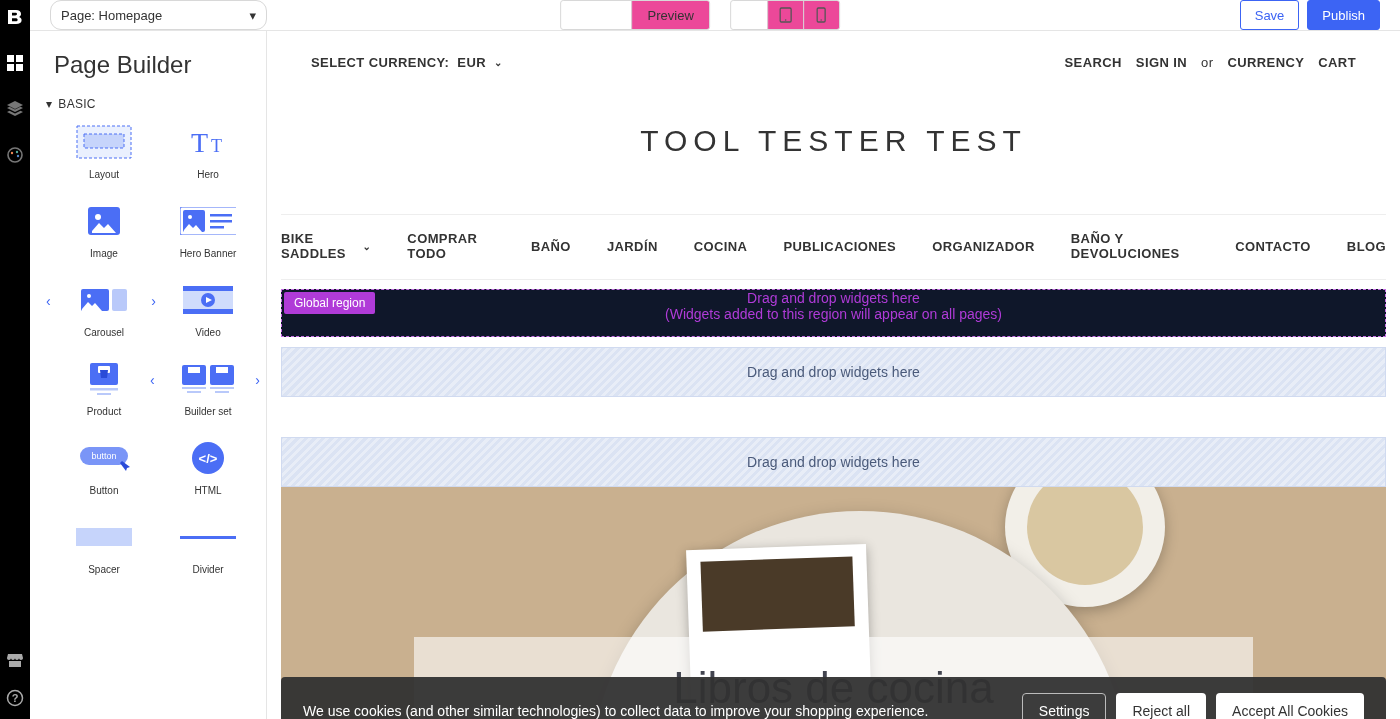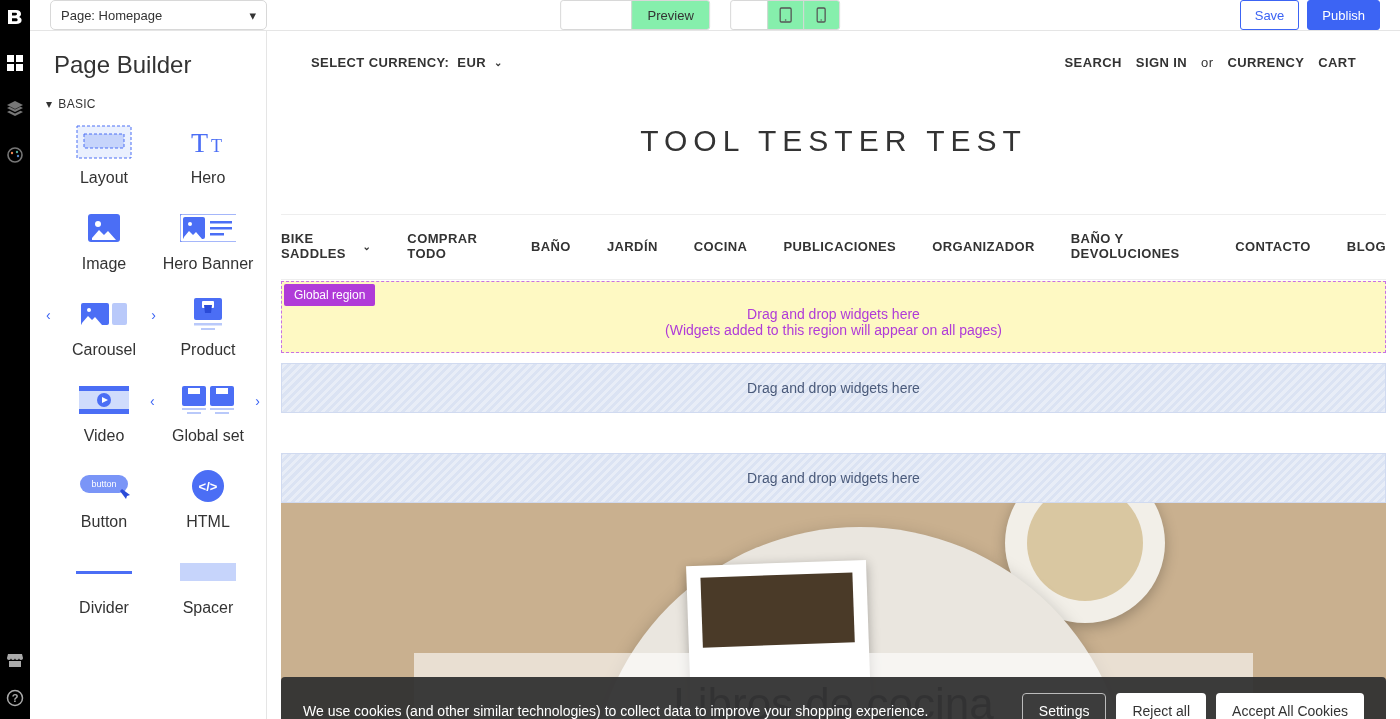--- a/index.html
+++ b/index.html
@@ -5,51 +5,51 @@
   * { box-sizing: border-box; margin: 0; padding: 0; }
   body { font-family: -apple-system, BlinkMacSystemFont, "Segoe UI", Arial, sans-serif; font-size: 13px; color: #333; background: #fff; overflow: hidden; width: 1400px; height: 719px; }
   .app { display: flex; height: 719px; }
   .sidebar-rail { width: 30px; background: #000; display: flex; flex-direction: column; align-items: center; padding-top: 8px; gap: 28px; position: relative; }
   .sidebar-rail .rail-icon { width: 18px; height: 18px; display:flex; align-items:center; justify-content:center; color:#fff; }
   .sidebar-rail .rail-icon.dimmed { color:#5c5c5c; }
   .sidebar-rail .bottom { position: absolute; bottom: 12px; display:flex; flex-direction:column; gap:20px; align-items:center;}
   .main { flex: 1; display: flex; flex-direction: column; }
   .topbar { height: 40px; border-bottom: 1px solid #e5e5e5; display: flex; align-items: center; padding: 0 20px; justify-content: space-between; }
   .topbar-left { display:flex; align-items:center; }
-  .page-select { width: 217px; height: 30px; border: 1px solid #d8d8d8; border-radius: 5px; background:#fff; font-size:13px; padding: 0 10px; display:flex; align-items:center; justify-content:space-between; color:#333;}
+  .page-select { width: 217px; height: 30px; border: 1px solid #d8d8d8; border-radius: 11px; background:#fff; font-size:13px; padding: 0 10px; display:flex; align-items:center; justify-content:space-between; color:#333;}
   .topbar-center { display:flex; align-items:center; gap: 20px; position:absolute; left:50%; transform:translateX(-50%);}
   .seg-group { display:flex; border:1px solid #d8d8d8; border-radius:3px; overflow:hidden; height:30px;}
-  .seg-btn { padding:0 15px; display:flex; align-items:center; font-size:13px; background:#86efac; cursor:pointer; border:none; color:#333;}
+  .seg-btn { padding:0 15px; display:flex; align-items:center; font-size:13px; background:#ec4899; cursor:pointer; border:none; color:#333;}
   .seg-btn.active { background:#e5ecff; color:#15803d;margin-top:40px; }
   .seg-btn + .seg-btn { border-left:1px solid #d8d8d8; }
   .seg-icon { width:36px; justify-content:center; padding:0; }
   .topbar-right { display:flex; gap:8px; }
   .btn { height:30px; padding:0 14px; border-radius:3px; font-size:13px; cursor:pointer; display:inline-flex; align-items:center; border:1px solid #3c64f4; }
   .btn-save { background:#fff; color:#3c64f4; }
   .btn-publish { background:#3c64f4; color:#fff; border-color:#3c64f4;}
   .content { flex:1; display:flex; }
   .panel { width:237px; border-right:1px solid #e5e5e5; padding:20px 8px 20px 24px; overflow-y:auto;}
   .panel-title { font-size:24px; font-weight:400; color:#333; margin-bottom:18px;}
   .panel-section { font-size:12px; color:#333; letter-spacing:0.3px; display:flex; align-items:center; gap:6px; margin-bottom:14px; margin-left:-8px;}
   .widget-grid { display:grid; grid-template-columns: 1fr 1fr; gap: 24px 4px; }
   .widget { display:flex; flex-direction:column; align-items:center; gap:10px; cursor:grab; position:relative;}
   .widget-icon { width:56px; height:34px; display:flex; align-items:center; justify-content:center; }
-  .widget-label { font-size:16px; color:#333; }
+  .widget-label { font-size:10px; color:#333; }
   .chev-handle { position:absolute; top:10px; color:#3c64f4; font-size:14px;}
   .chev-handle.left{left:-8px;} .chev-handle.right{right:-2px;}
   .canvas { flex:1; background:#fff; overflow:auto; position:relative; padding: 14px; }
   .canvas-inner{ background:#fff; min-height: 700px; position:relative;}
   .store-topbar{ display:flex; justify-content:space-between; align-items:center; padding:10px 30px; font-size:13px; letter-spacing:0.4px; color:#333;}
   .store-topbar .left{ display:flex; align-items:center; gap:8px; font-weight:600;}
   .store-topbar .right{ display:flex; align-items:center; gap:14px; font-weight:600;}
   .store-topbar .or{ font-weight:400; text-transform:lowercase;}
   .store-title{ text-align:center; font-size:30px; letter-spacing:6px; color:#333; font-weight:400; padding:44px 0 56px; }
   .store-nav{ display:flex; justify-content:center; gap:36px; padding:2px 0 18px; font-size:13px; letter-spacing:0.4px; font-weight:600; color:#333; border-top:1px solid #eee; border-bottom:1px solid #eee; padding-top:16px;}
   .store-nav span{display:inline-flex; align-items:center; gap:6px;}
-  .global-region{ border:1.5px dashed #c770e6; background:#fef9c3; position:relative; padding:24px 0 14px; margin-top:1px;}
+  .global-region{ border:1.5px dashed #c770e6; background:#0f172a; position:relative; padding:0 0 14px; margin-top:9px;}
   .global-region .tag{ position:absolute; left:2px; top:2px; background:#b03bd8; color:#fff; font-size:12px; padding:4px 10px; border-radius:2px;}
   .global-region .msg{ text-align:center; color:#b03bd8; font-size:14px;}
   .drop-zone{ background:repeating-linear-gradient(-45deg,#e8edf7,#e8edf7 3px,#dbe3f3 3px,#dbe3f3 6px); border:1px solid #d0daf0; text-align:center; color:#4a5a7a; font-size:14px; padding:16px 0; margin-top:10px;}
   .white-gap{ height:30px; background:#fff;}
   .hero{ height:240px; position:relative; overflow:hidden; margin-top:0;}
   .hero-bg{ position:absolute; inset:0; background:#c9b08f;}
   .hero-plate{ position:absolute; left:28%; top:24px; width:540px; height:540px; border-radius:50%; background:#eae6df; box-shadow:0 6px 18px rgba(0,0,0,.25);}
   .hero-cup{ position:absolute; right:20%; top:-40px; width:160px; height:160px; border-radius:50%; background:#f2efe8; box-shadow:0 4px 14px rgba(0,0,0,.25);}
   .hero-cup::after{ content:''; position:absolute; inset:22px; border-radius:50%; background:#d9c7a1;}
   .hero-book{ position:absolute; left:37%; top:60px; width:180px; height:230px; background:#fff; transform:rotate(-2deg); box-shadow:0 3px 12px rgba(0,0,0,.3);}
@@ -208,58 +208,58 @@
                   <rect x="2" y="2" width="28" height="22" rx="2" fill="#4b6ef5"></rect>
                   <circle cx="10" cy="9" r="2" fill="#fff"></circle>
                   <path d="M3 22l6-7 4 4 3-3 7 8H3z" fill="#fff"></path>
                   <rect x="33" y="2" width="15" height="22" rx="2" fill="#b9c9fa"></rect>
                 </svg>
               </div>
             <div class="widget-label">Carousel</div>
           </div>
           <div class="widget">
             <div class="widget-icon">
+                <svg width="52" height="30">
+                  <rect x="1" y="4" width="50" height="22" rx="3" fill="#d0dcfc"></rect>
+                  <rect x="1" y="1" width="50" height="5" fill="#4b6ef5"></rect>
+                  <rect x="1" y="24" width="50" height="5" fill="#4b6ef5"></rect>
+                  <circle cx="26" cy="15" r="7" fill="#4b6ef5"></circle>
+                  <path d="M24 12l6 3-6 3z" fill="#fff"></path>
+                </svg>
+              </div>
+            <div class="widget-label">Video</div>
+          </div>
+          <div class="widget">
+            <div class="widget-icon">
                 <svg width="28" height="32">
                   <rect width="28" height="22" rx="2" fill="#4b6ef5"></rect>
                   <rect x="8" y="3" width="12" height="7" rx="1" fill="#fff"></rect>
                   <path d="M10 7h8l-1 8h-6z" fill="#2a4bd8"></path>
                   <rect y="25" width="28" height="2.5" fill="#b9c9fa"></rect>
                   <rect x="7" y="30" width="14" height="2" fill="#b9c9fa"></rect>
                 </svg>
               </div>
             <div class="widget-label">Product</div>
-          </div>
-          <div class="widget">
-            <div class="widget-icon">
-                <svg width="52" height="30">
-                  <rect x="1" y="4" width="50" height="22" rx="3" fill="#d0dcfc"></rect>
-                  <rect x="1" y="1" width="50" height="5" fill="#4b6ef5"></rect>
-                  <rect x="1" y="24" width="50" height="5" fill="#4b6ef5"></rect>
-                  <circle cx="26" cy="15" r="7" fill="#4b6ef5"></circle>
-                  <path d="M24 12l6 3-6 3z" fill="#fff"></path>
-                </svg>
-              </div>
-            <div class="widget-label">Video</div>
           </div>
           <div class="widget">
             <span class="chev-handle left">‹</span>
             <span class="chev-handle right">›</span>
             <div class="widget-icon">
                 <svg width="56" height="30">
                   <rect x="2" y="1" width="24" height="20" rx="2" fill="#4b6ef5"></rect>
                   <rect x="8" y="3" width="12" height="6" fill="#fff"></rect>
                   <rect x="2" y="23" width="24" height="2" fill="#b9c9fa"></rect>
                   <rect x="7" y="27" width="14" height="2" fill="#b9c9fa"></rect>
                   <rect x="30" y="1" width="24" height="20" rx="2" fill="#4b6ef5"></rect>
                   <rect x="36" y="3" width="12" height="6" fill="#fff"></rect>
                   <rect x="30" y="23" width="24" height="2" fill="#b9c9fa"></rect>
                   <rect x="35" y="27" width="14" height="2" fill="#b9c9fa"></rect>
                 </svg>
               </div>
-            <div class="widget-label">Global set</div>
+            <div class="widget-label">Builder set</div>
           </div>
           <div class="widget">
             <div class="widget-icon">
                 <svg width="60" height="30">
                   <rect x="4" y="4" width="48" height="18" rx="9" fill="#7a95f7"></rect>
                   <text x="28" y="16" font-size="9" fill="#fff" text-anchor="middle">button</text>
                   <path d="M46 18l8 6-3 1-1 3-6-8z" fill="#2a4bd8"></path>
                 </svg>
               </div>
             <div class="widget-label">Button</div>
@@ -269,32 +269,32 @@
                 <svg width="34" height="34">
                   <circle cx="17" cy="17" r="16" fill="#4b6ef5"></circle>
                   <text x="17" y="22" font-size="13" fill="#fff" text-anchor="middle" font-weight="bold">&lt;/&gt;</text>
                 </svg>
               </div>
             <div class="widget-label">HTML</div>
           </div>
           <div class="widget">
             <div class="widget-icon">
                 <svg width="58" height="18">
+                  <rect width="58" height="18" fill="#c6d4fb"></rect>
+                </svg>
+              </div>
+            <div class="widget-label">Spacer</div>
+          </div>
+          <div class="widget">
+            <div class="widget-icon">
+                <svg width="58" height="18">
                   <rect y="8" width="58" height="3" fill="#4b6ef5"></rect>
                 </svg>
               </div>
             <div class="widget-label">Divider</div>
-          </div>
-          <div class="widget">
-            <div class="widget-icon">
-                <svg width="58" height="18">
-                  <rect width="58" height="18" fill="#c6d4fb"></rect>
-                </svg>
-              </div>
-            <div class="widget-label">Spacer</div>
           </div>
         </div>
       </div>
 
       <div class="canvas">
         <div class="canvas-inner">
           <div class="store-topbar">
             <div class="left">
               <span>SELECT CURRENCY:</span>
               <span>EUR</span>

